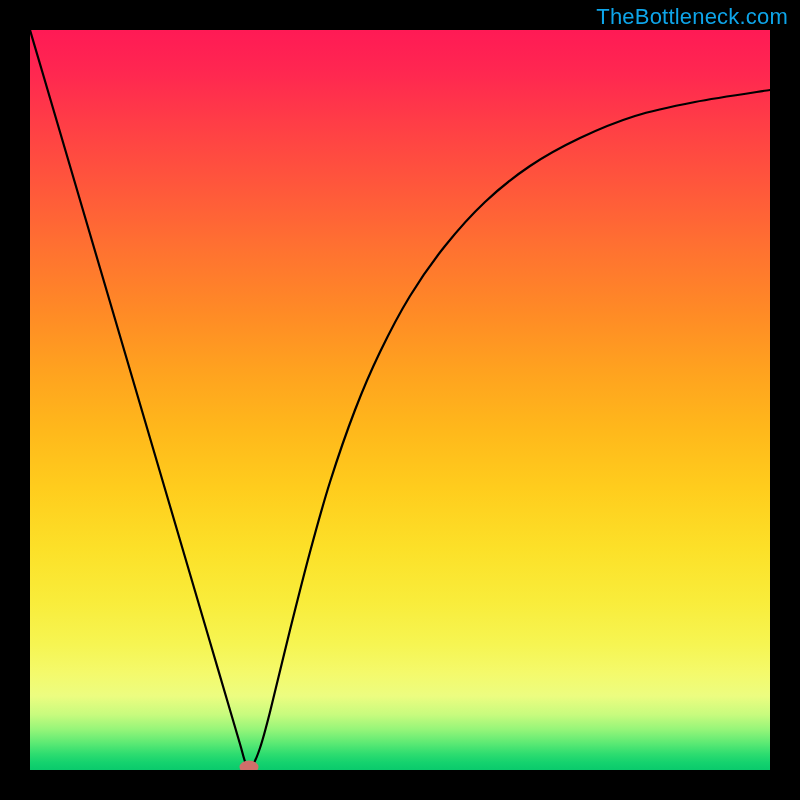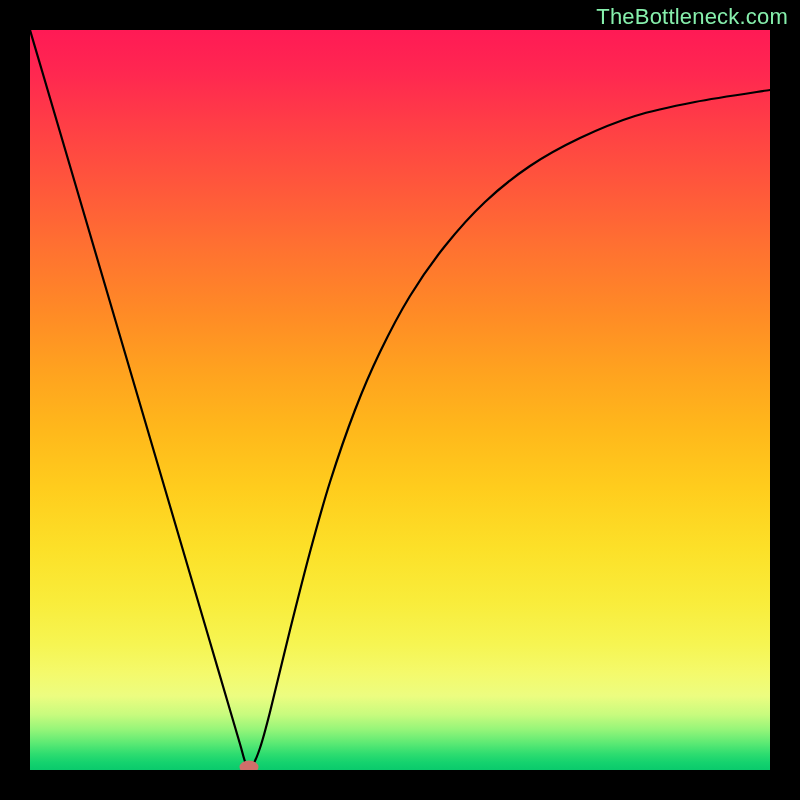--- a/index.html
+++ b/index.html
@@ -14,21 +14,21 @@
   .frame {
     position: relative;
     width: 800px;
     height: 800px;
     background: #000;
   }
   .watermark {
     position: absolute;
     top: 4px;
     right: 12px;
-    color: #86efac;
+    color: #0ea5e9;
     font-size: 22px;
     font-weight: 400;
     letter-spacing: 0.2px;
     z-index: 10;
     text-align: right;
   }
   .plot-area {
     position: absolute;
     left: 30px;
     top: 30px;

